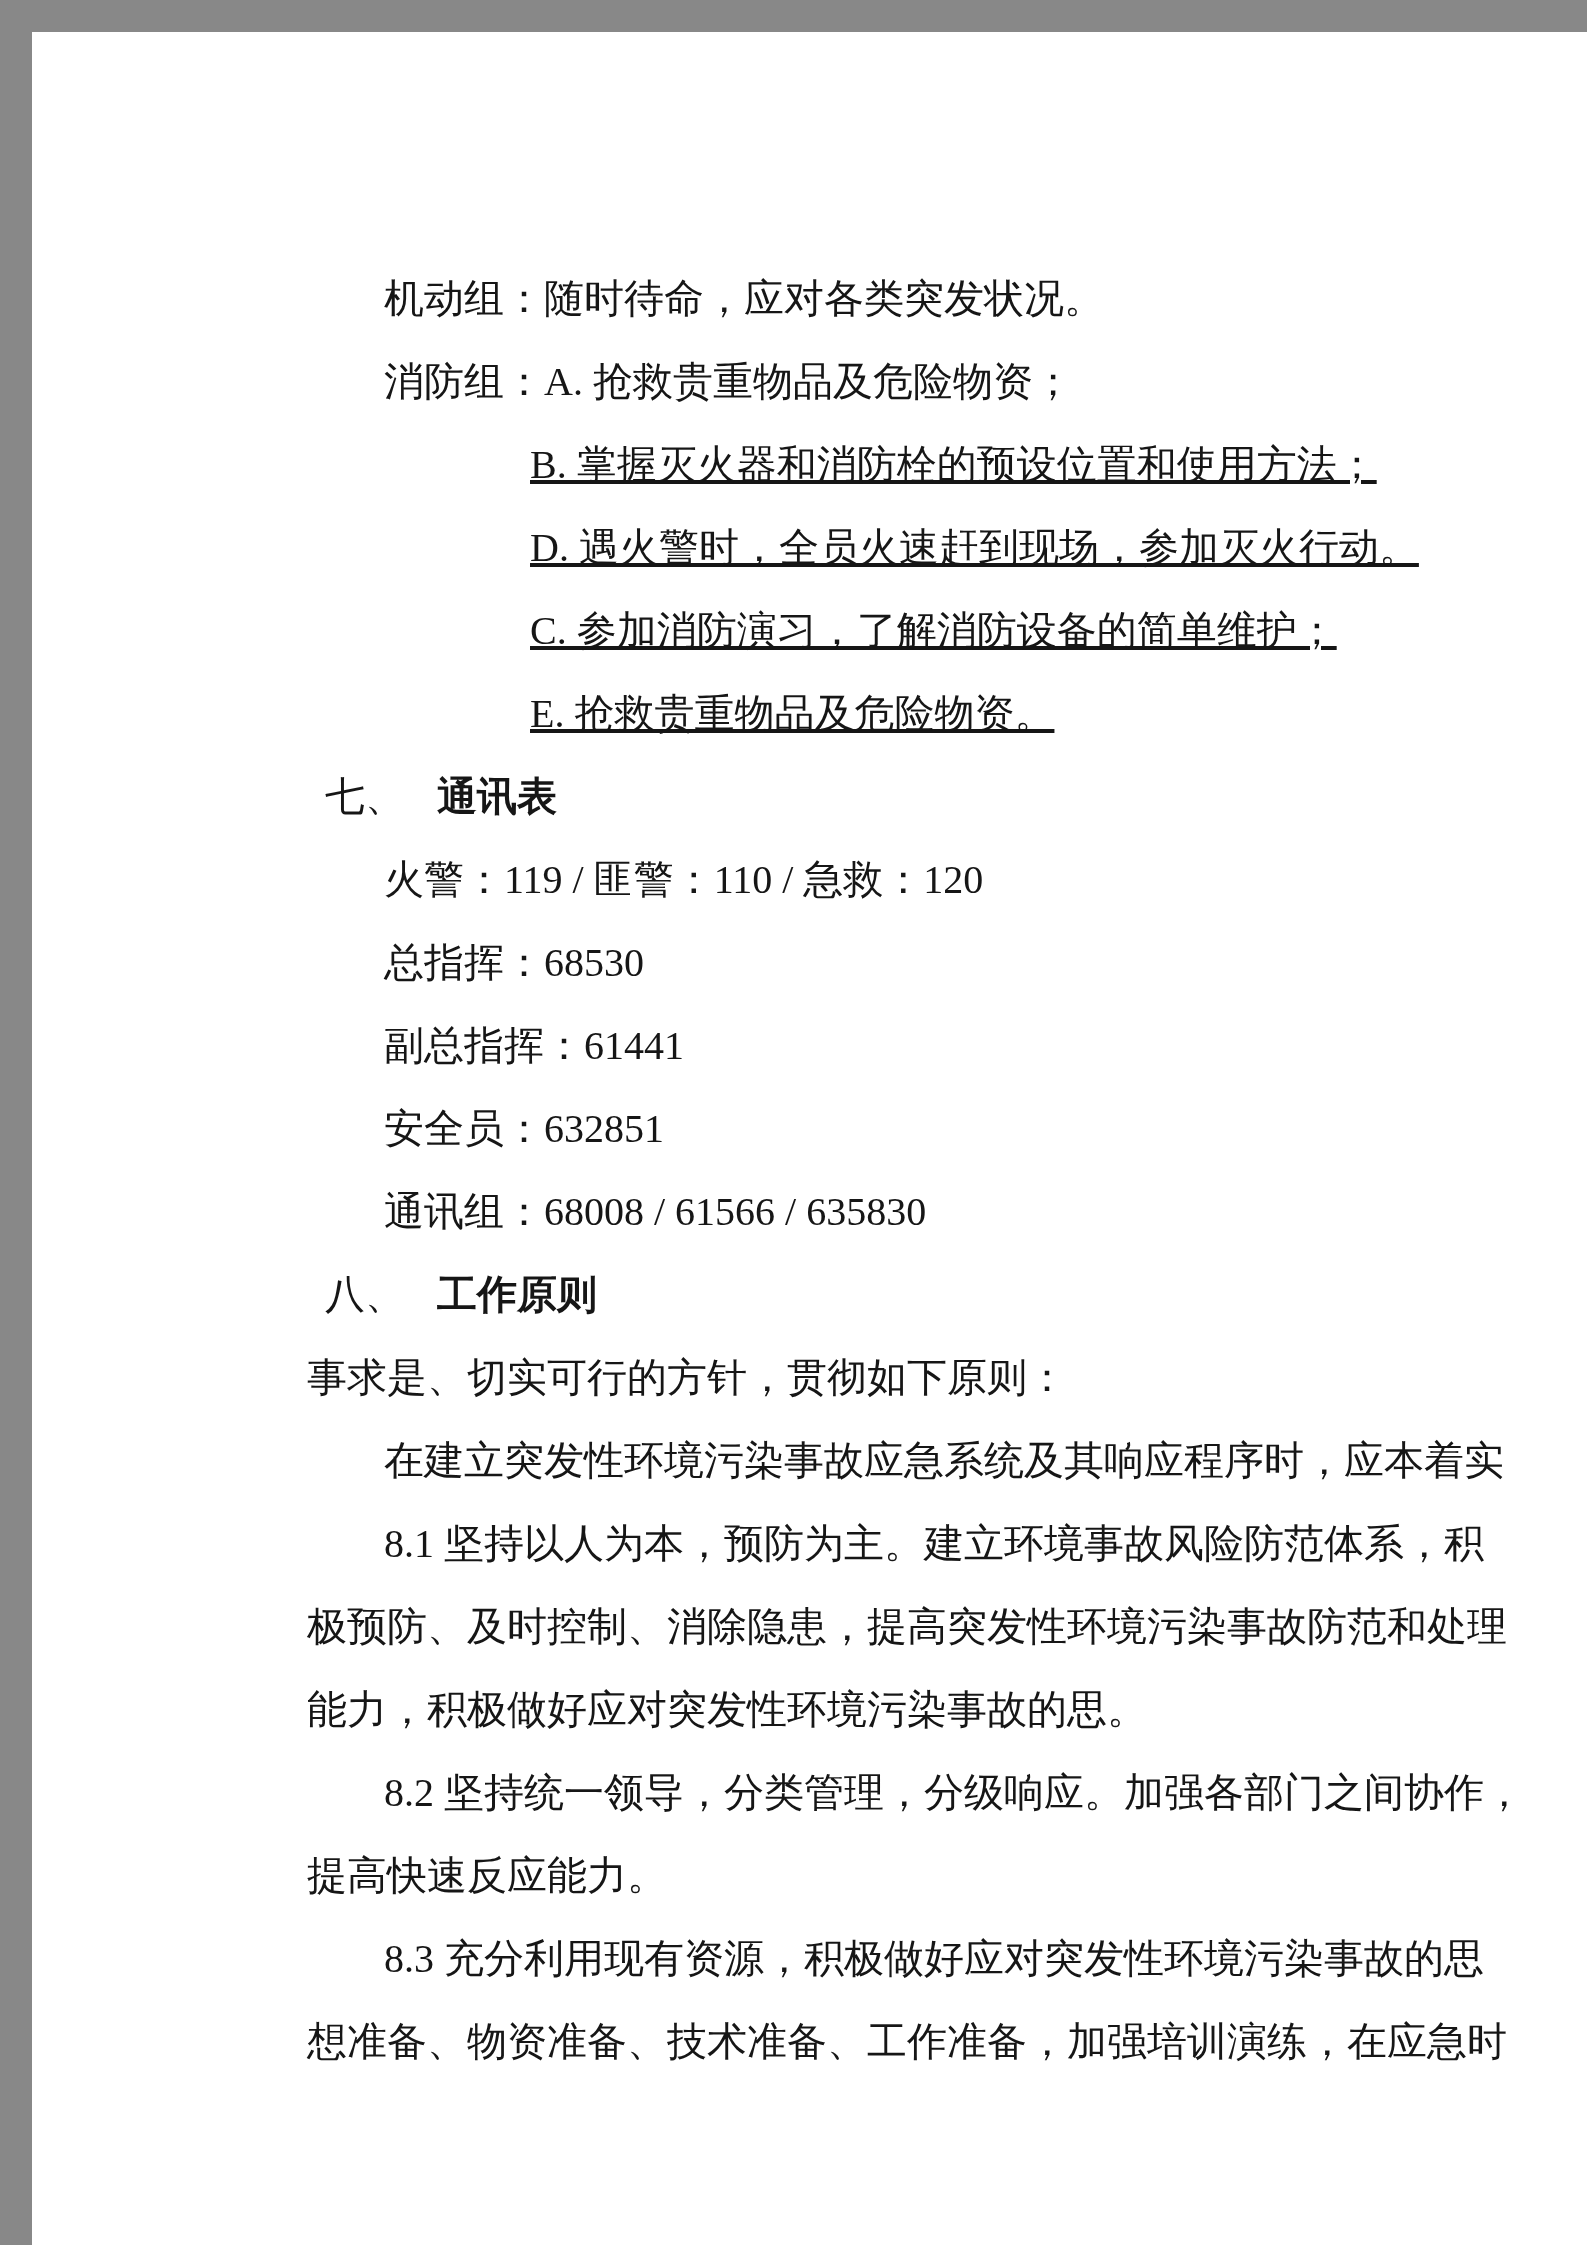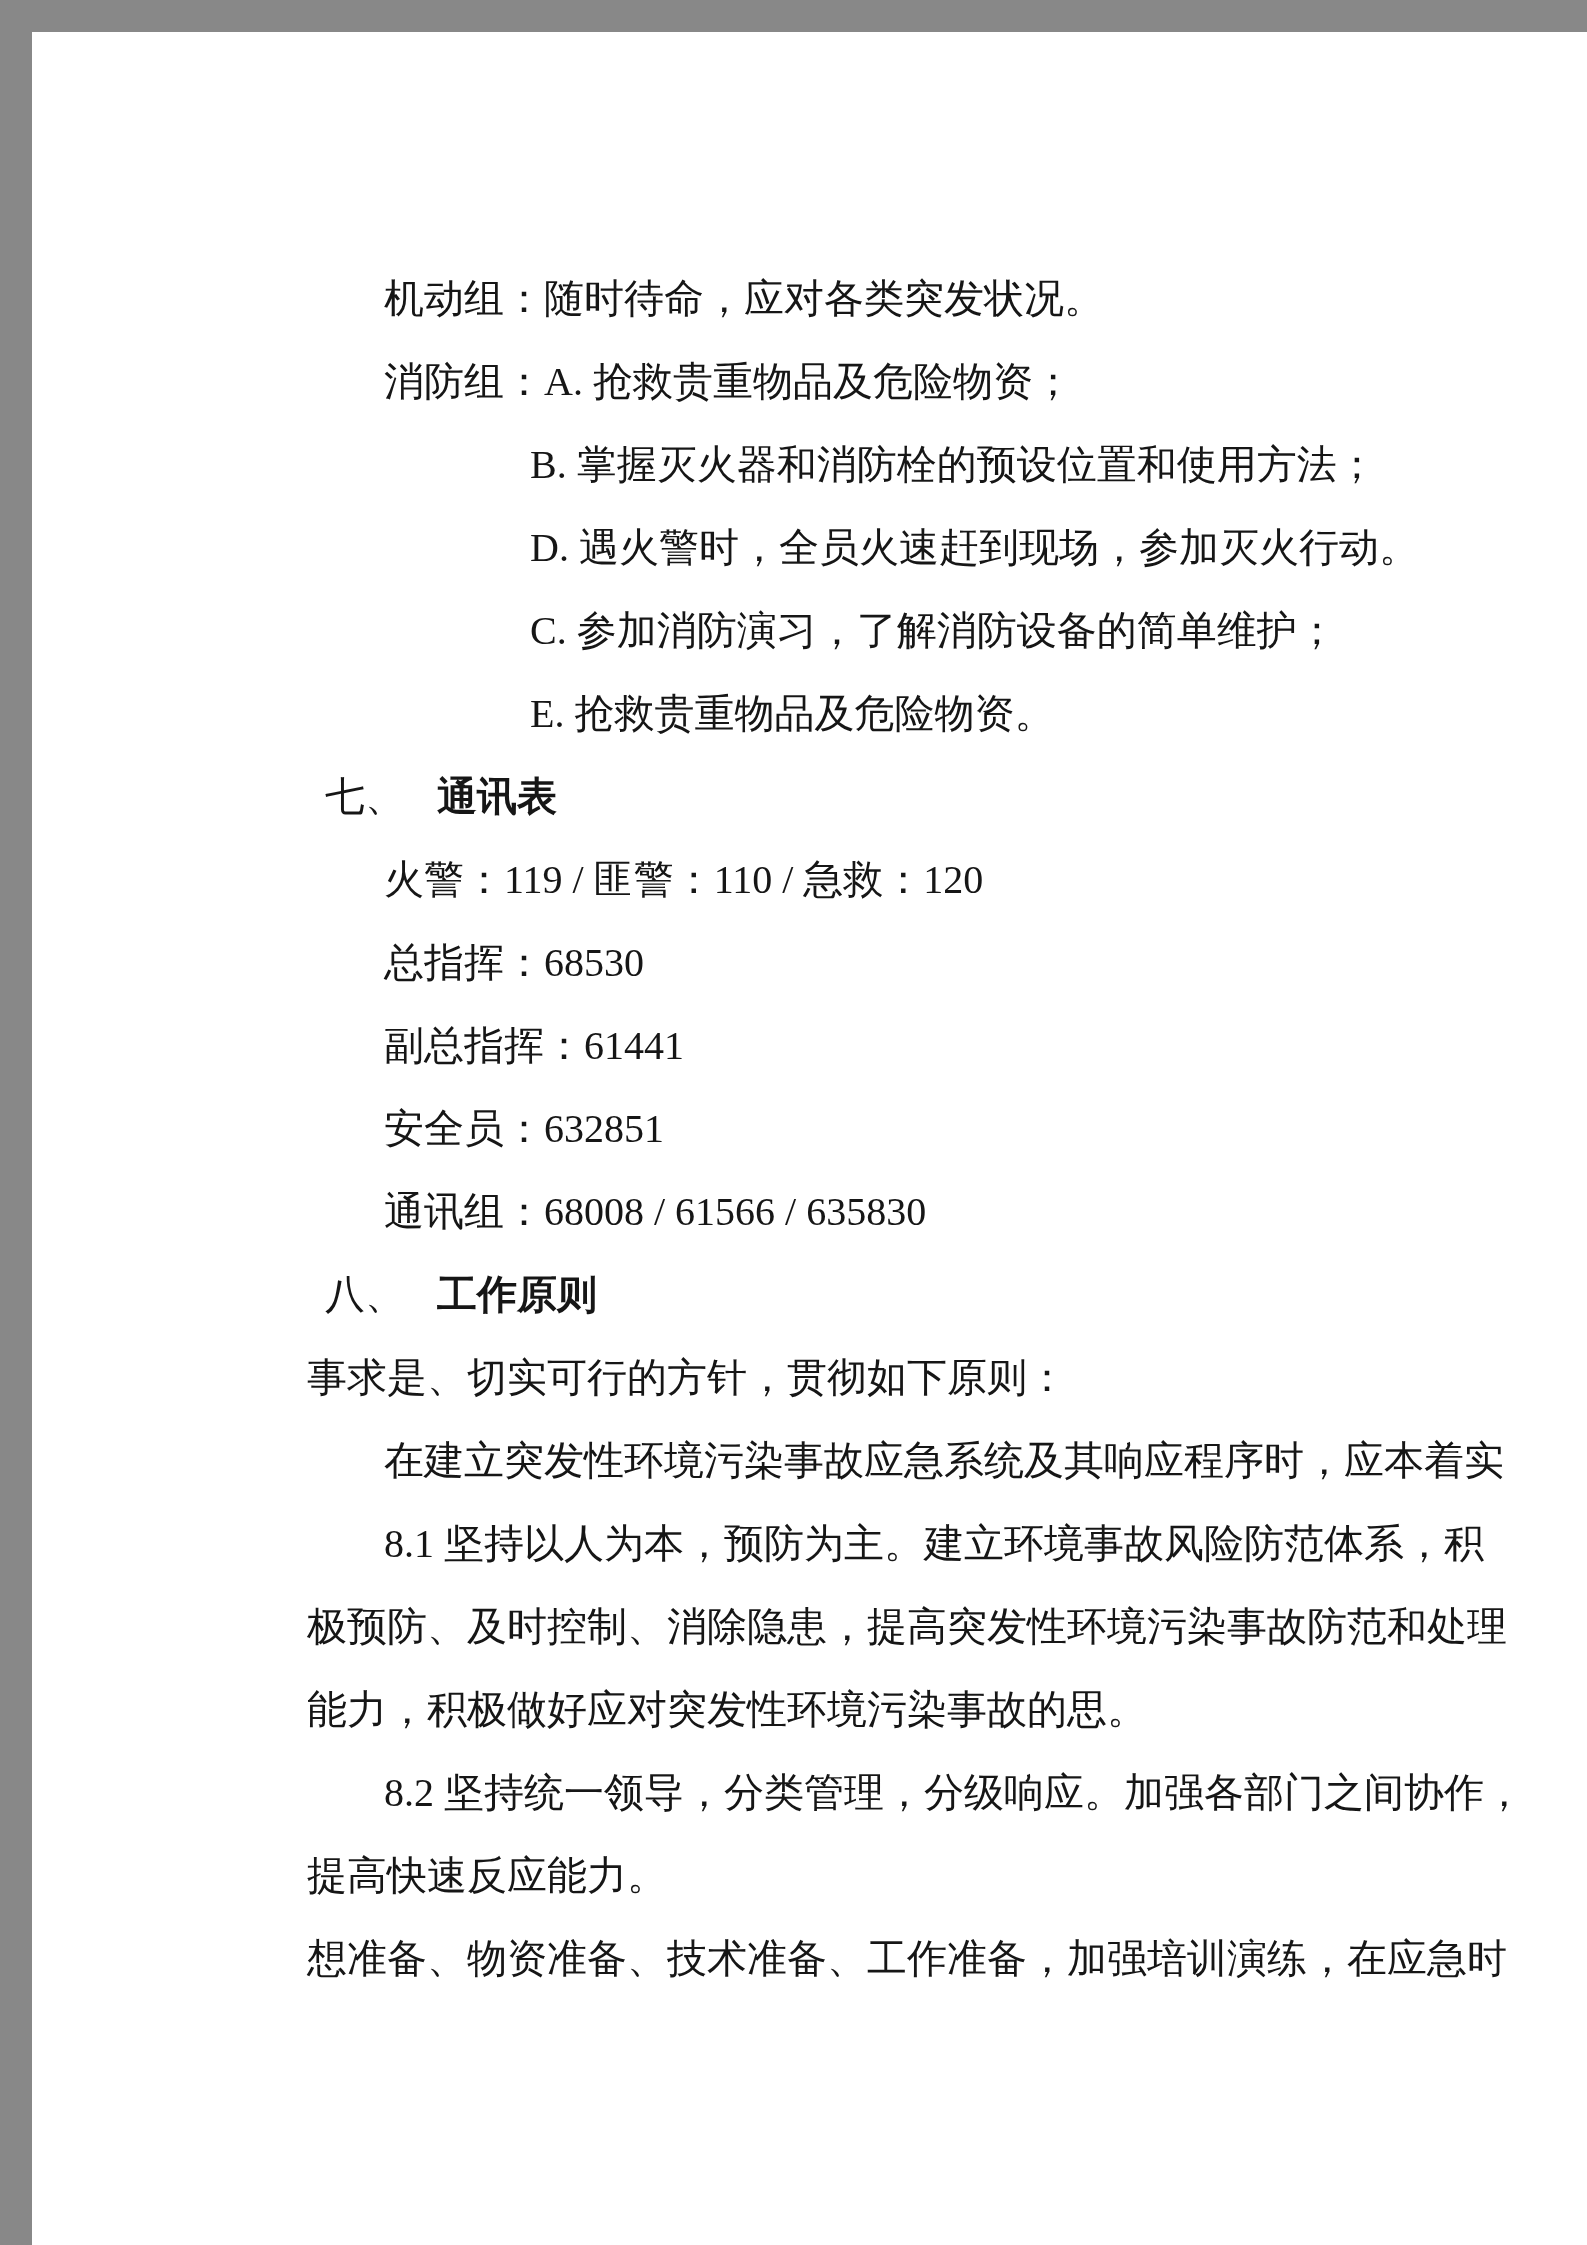--- a/index.html
+++ b/index.html
@@ -26,21 +26,21 @@
     padding-right: 120px;
   }
   .line {
     height: 83px;
     line-height: 83px;
     font-size: 40px;
     white-space: nowrap;
     letter-spacing: 0px;
   }
   .indent-first  { margin-left: 77px; }   
-  .indent-item   { margin-left: 223px; }  
+  .indent-item   { margin-left: 223px; text-decoration: underline; }  
   .indent-none   { margin-left: 0; }
   .indent-heading{ margin-left: 2px; }
   .heading .section-title { font-weight: bold; }
   .heading .section-number { font-weight: normal; }
 </style>
 </head>
 <body>
 
 <main class="page">
   <section class="doc-body" id="doc-lines">
@@ -57,15 +57,16 @@
       <div class="line indent-first">安全员：632851</div>
       <div class="line indent-first">通讯组：68008 / 61566 / 635830</div>
       <div class="line indent-heading heading"><span class="section-number">八、</span><span class="section-title">工作原则</span></div>
       <div class="line indent-none">事求是、切实可行的方针，贯彻如下原则：</div>
       <div class="line indent-first">在建立突发性环境污染事故应急系统及其响应程序时，应本着实</div>
       <div class="line indent-first">8.1 坚持以人为本，预防为主。建立环境事故风险防范体系，积</div>
       <div class="line indent-none">极预防、及时控制、消除隐患，提高突发性环境污染事故防范和处理</div>
       <div class="line indent-none">能力，积极做好应对突发性环境污染事故的思。</div>
       <div class="line indent-first">8.2 坚持统一领导，分类管理，分级响应。加强各部门之间协作，</div>
       <div class="line indent-none">提高快速反应能力。</div>
+      <div class="line indent-first">8.3 充分利用现有资源，积极做好应对突发性环境污染事故的思</div>
       <div class="line indent-none">想准备、物资准备、技术准备、工作准备，加强培训演练，在应急时</div>
     </section>
 </main>
 
 </body></html>

